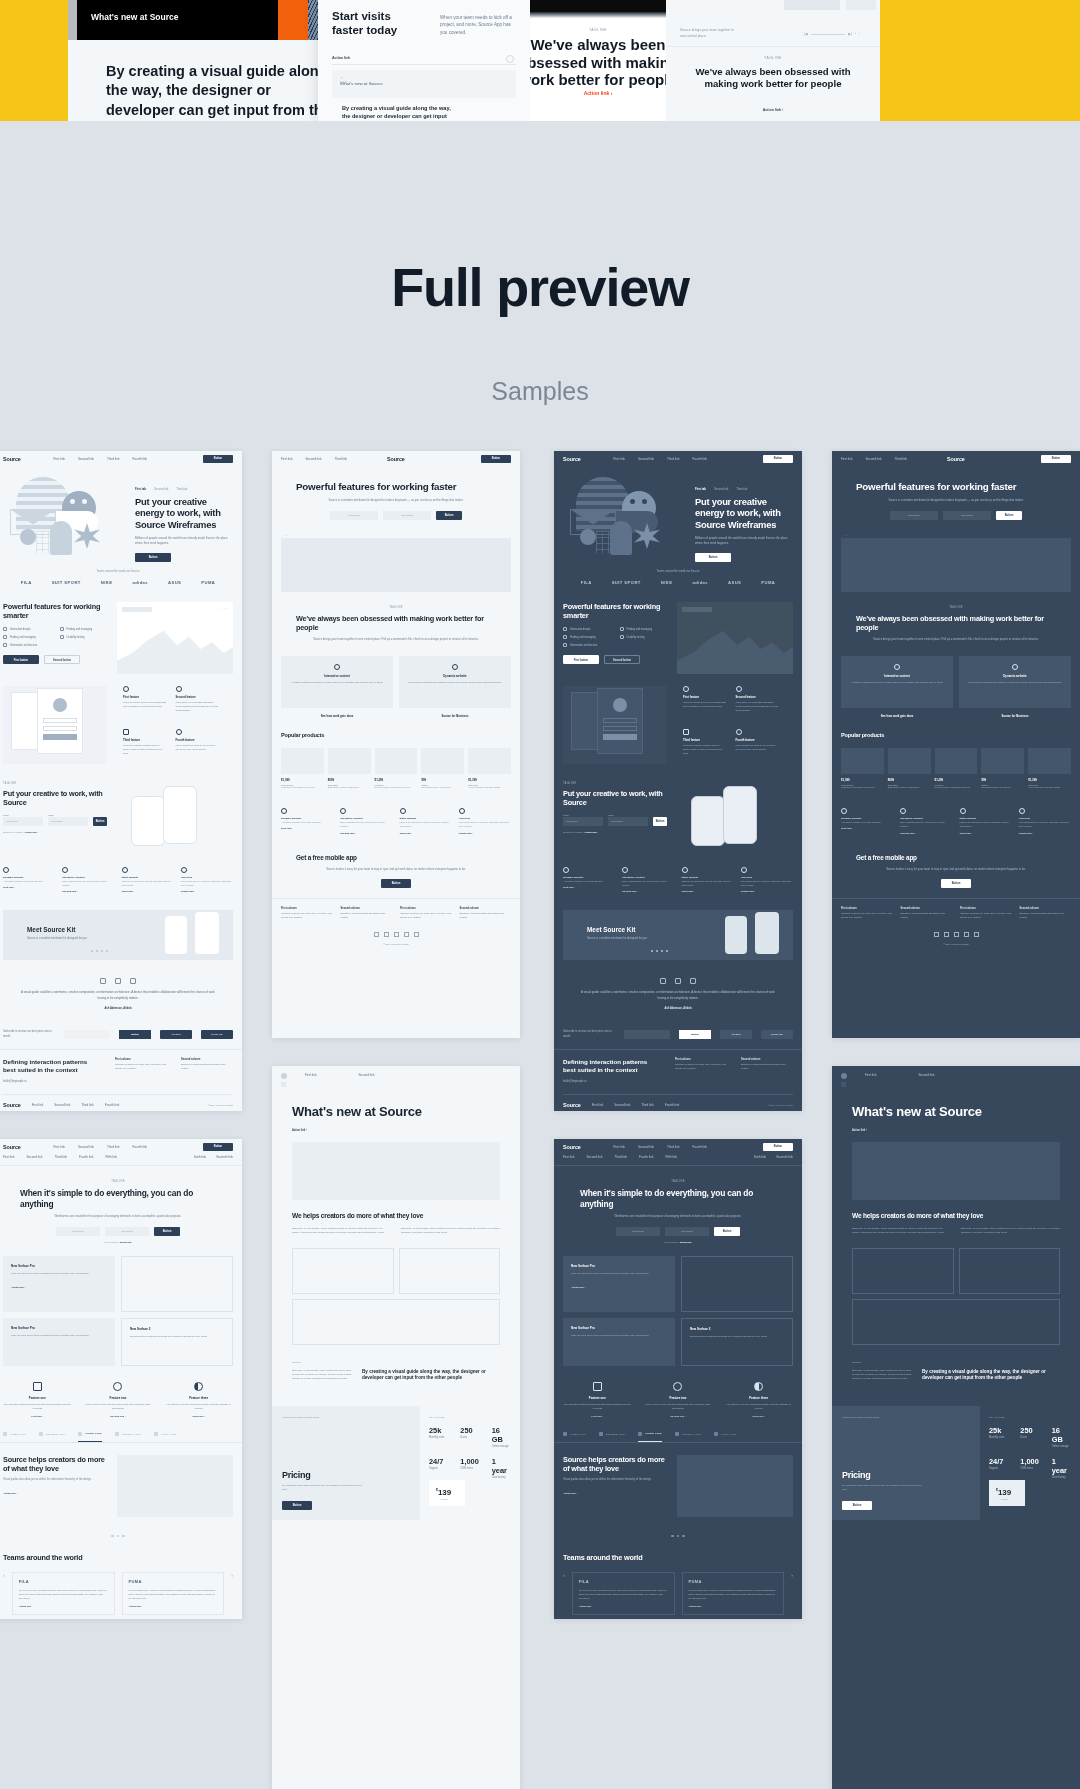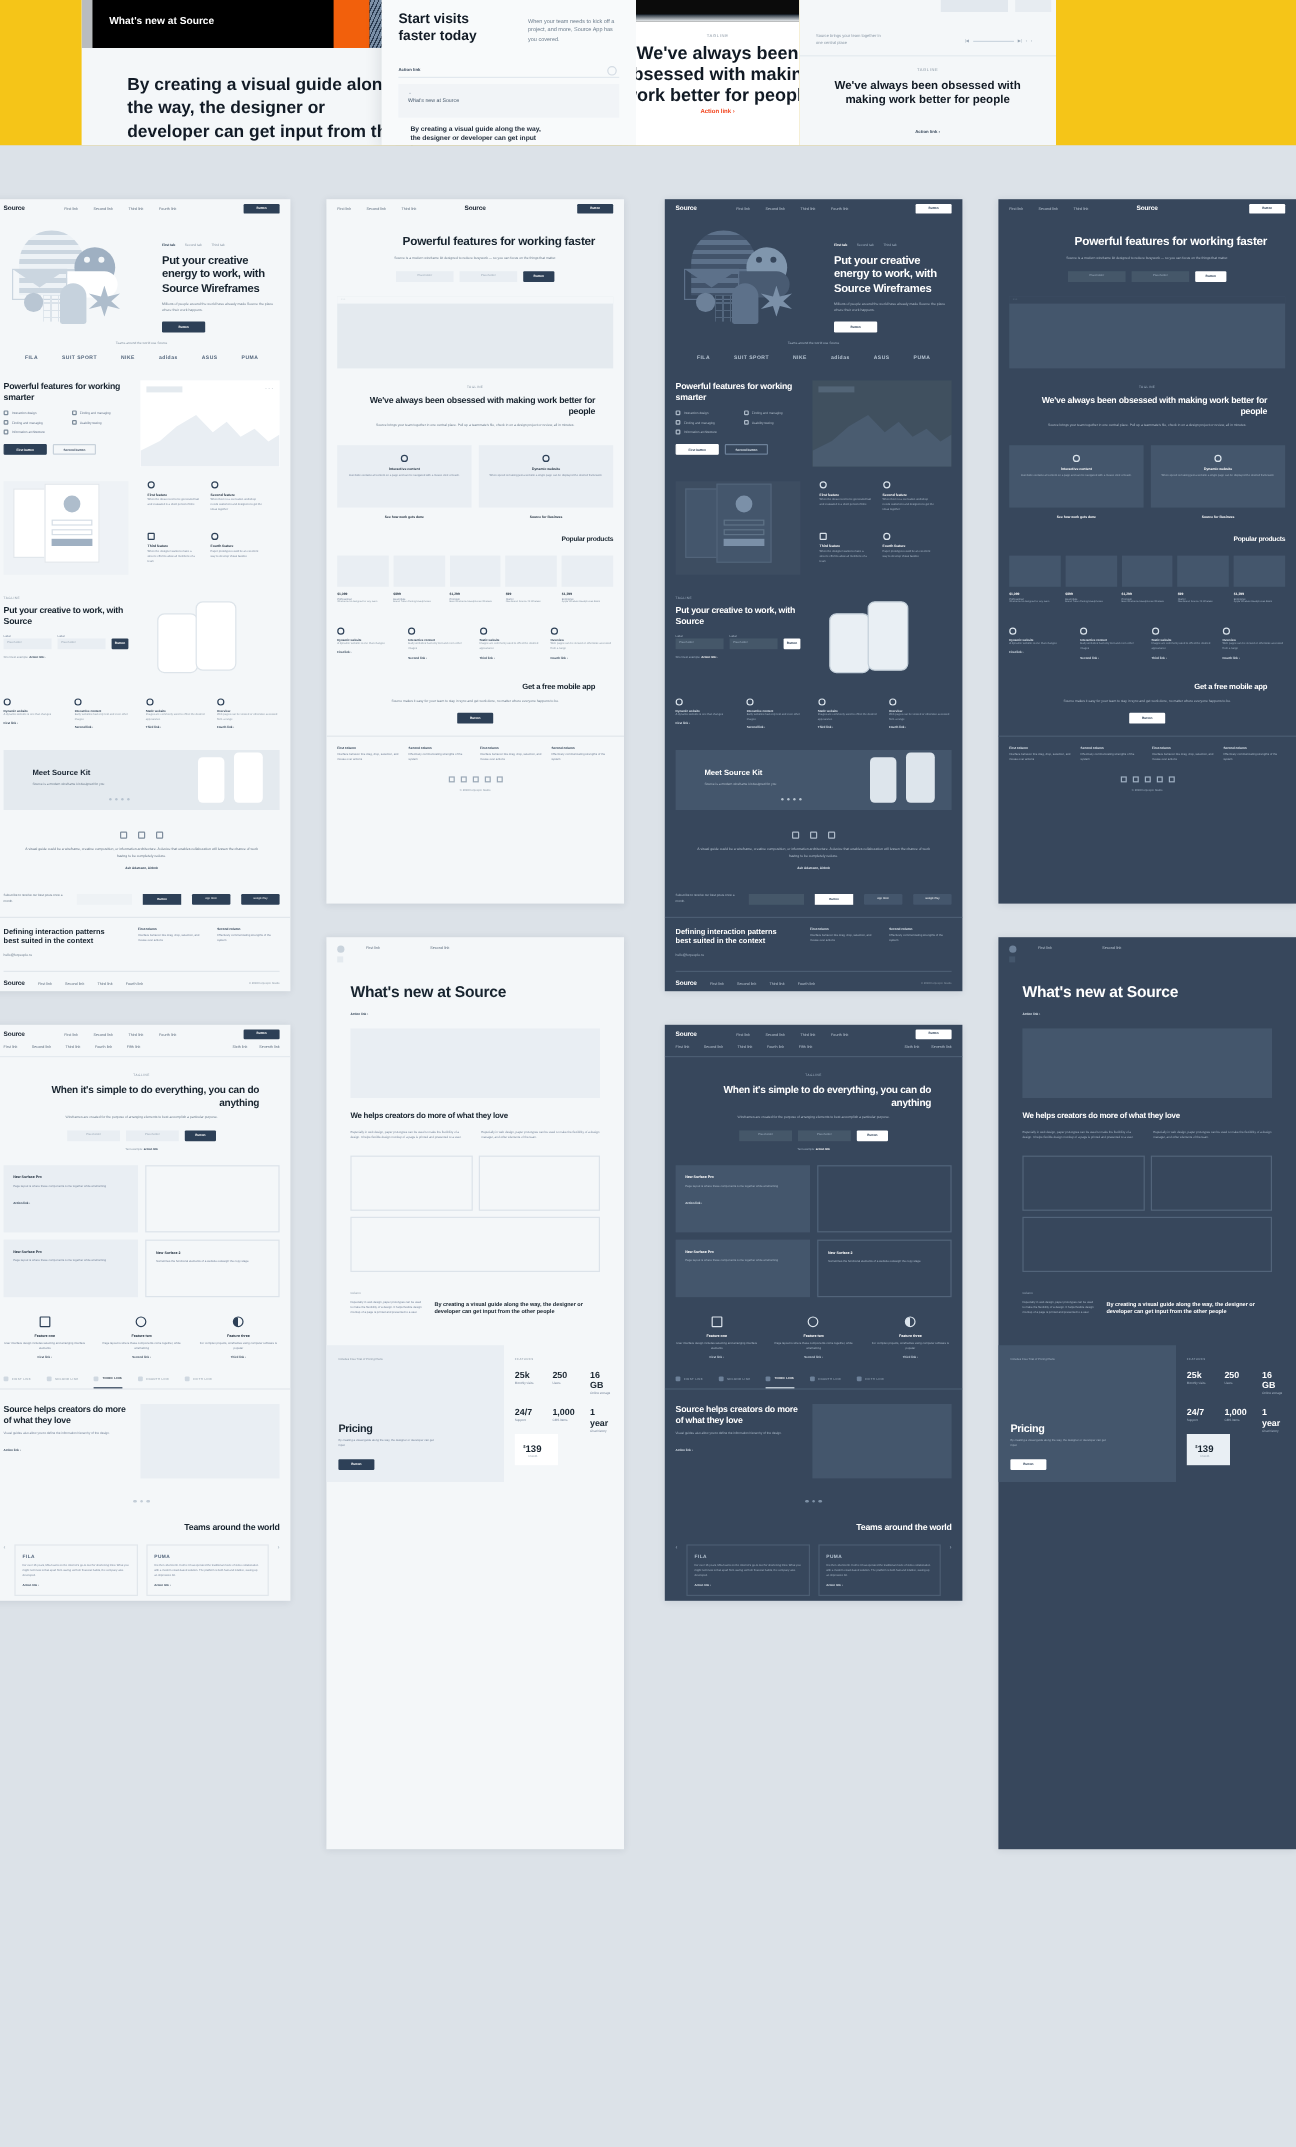--- a/index.html
+++ b/index.html
@@ -170,21 +170,21 @@
   .logos { position:relative; padding:7px 0 9px; text-align:center; }
   .logos .cap { font-size:2.7px; color:#8a98a6; margin-bottom:7px; }
   .dark .logos .cap { color:#9fb0c2; }
   .logos .row { display:flex; justify-content:center; gap:20px; align-items:center; }
   .logos .row span { font-size:4.2px; font-weight:700; color:#50637a; letter-spacing:.4px; }
   .dark .logos .row span { color:#b8c6d4; }
 
   .section { position:relative; padding:8px 9px 10px; }
   .h2 { font-size:7.3px; font-weight:700; line-height:1.25; color:#18242f; letter-spacing:-.2px; }
   .dark .h2 { color:#fff; }
-  .h2.center { text-align:right; }
+  .h2.center { text-align:left; }
   .subc { font-size:2.8px; line-height:1.7; color:#6d7d8d; text-align:center; margin-top:5px; }
   .dark .subc { color:#aebbc9; }
 
   .featlist { margin-top:7px; display:grid; grid-template-columns:1fr 1fr; gap:4px 8px; width:105px; }
   .featlist div { display:flex; gap:3px; align-items:center; }
   .featlist .bx { width:4px; height:4px; border:.6px solid #7b8a99; border-radius:1px; }
   .featlist span { font-size:2.6px; color:#64748a; }
   .dark .featlist span { color:#aebbc9; }
 
   .btnrow { margin-top:8px; display:flex; gap:5px; }
@@ -361,20 +361,22 @@
       <span class="sq">›</span>
     </div>
     <div class="sep"></div>
     <div class="ctag">TAGLINE</div>
     <h4>We've always been obsessed with making work better for people</h4>
     <div class="act">Action link ›</div>
   </div>
 </div>
 
 <div class="page-head">
+  <div class="page-title">Full preview</div>
+  <div class="page-sub">Samples</div>
 </div>
 
 <div class="grid">
 
   <div class="col c1">
 
     <div class="thumb" style="height:660px">
       <div class="navbar">
         <span class="logo">Source</span>
         <span class="navlinks">

